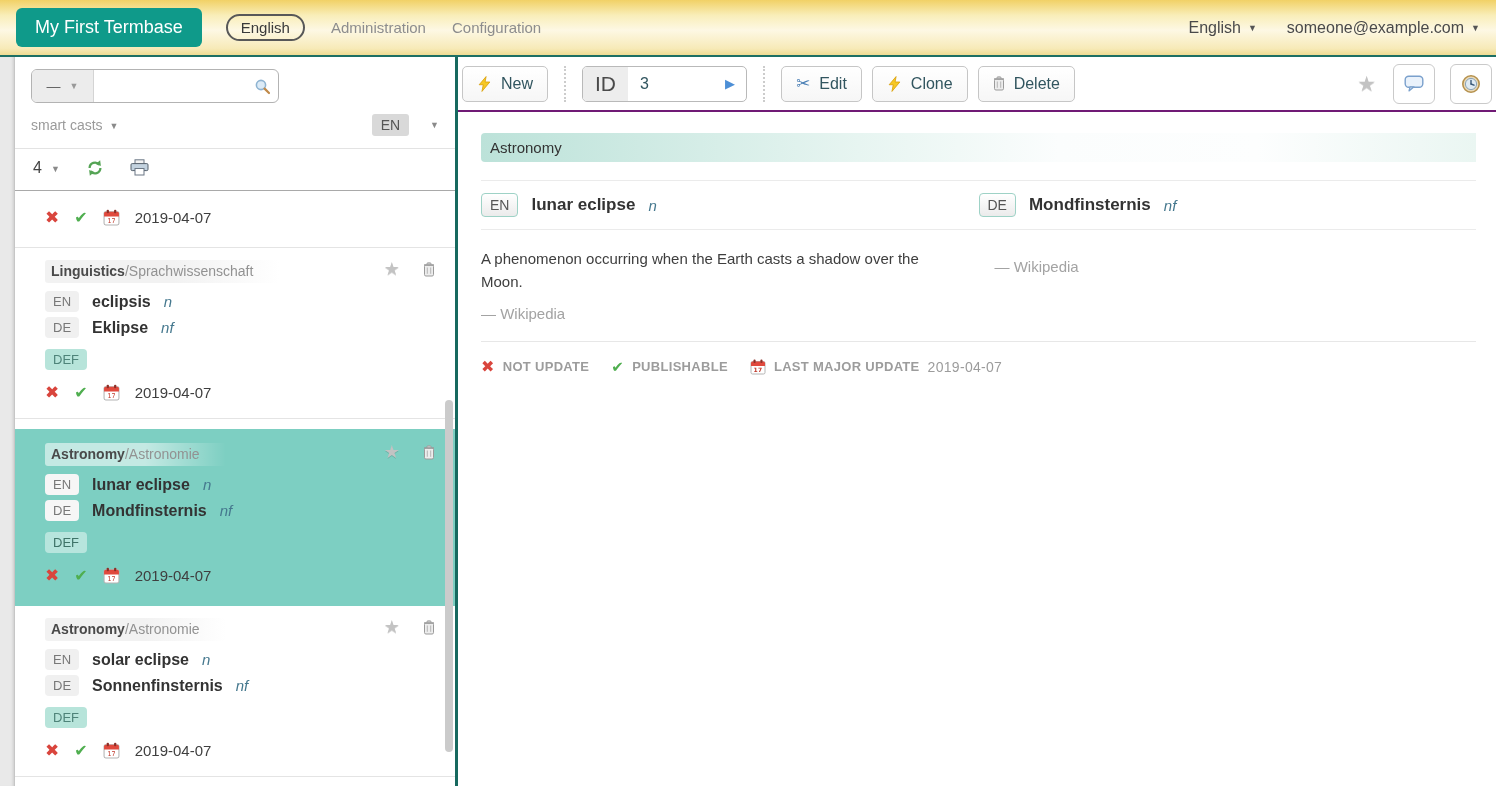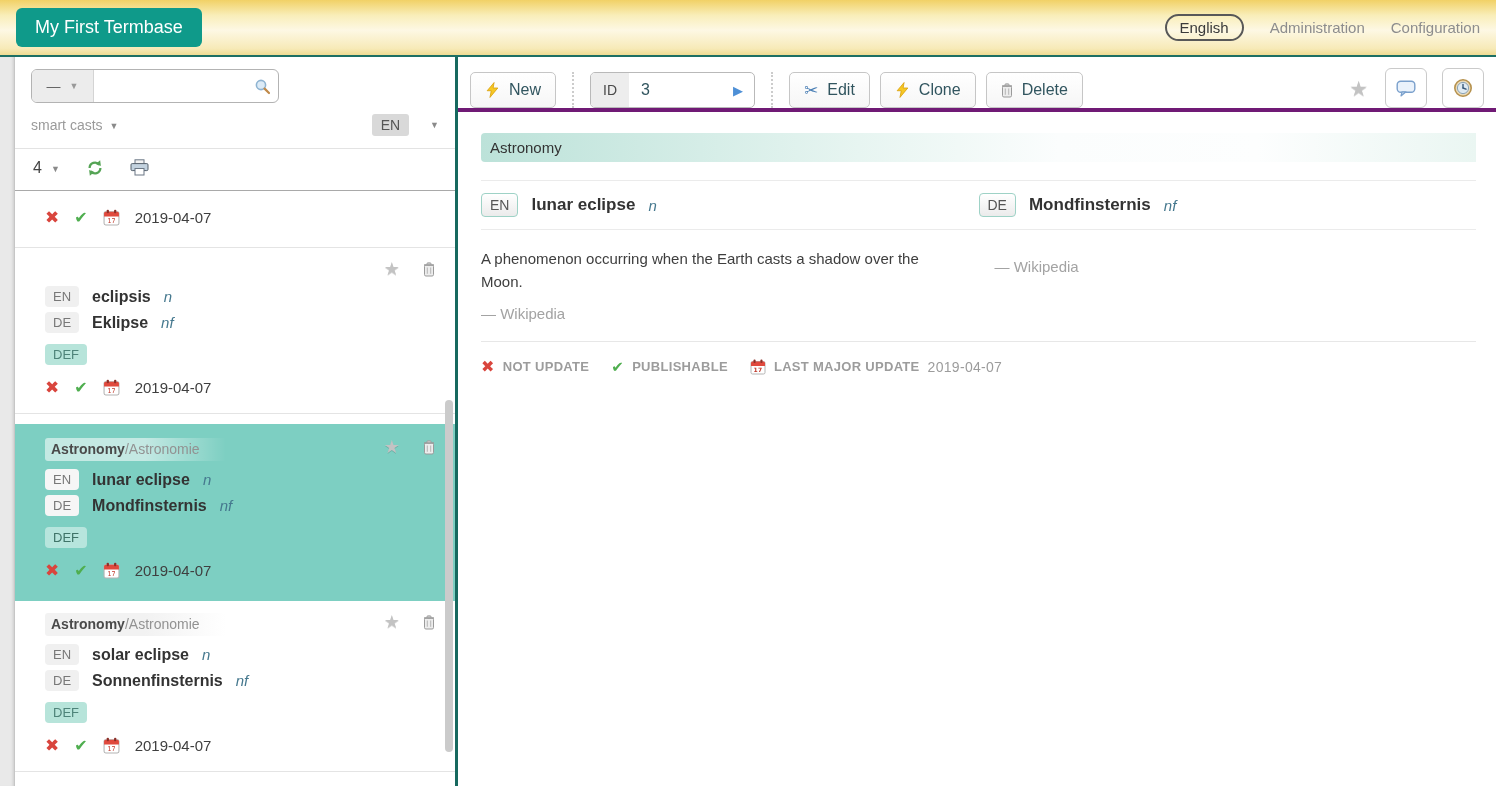--- a/index.html
+++ b/index.html
@@ -61,26 +61,26 @@
   .pos { font-style:italic; font-size:15px; color:#45788e; }
   .def-badge { display:inline-block; background:#b7e4da; color:#4e8379; font-size:13px; padding:3px 8px; border-radius:4px; margin:6px 0 9px; }
   .selected .def-badge { background:rgba(255,255,255,.45); color:#3f7368; }
   .status-line { display:flex; align-items:center; gap:15px; margin-top:5px; font-size:15px; color:#3f3f3f; }
   .x-icon { color:#d9453d; font-size:17px; line-height:1; }
   .check-icon { color:#4fae4f; font-size:16px; line-height:1; }
   .sb-thumb { position:absolute; right:2px; top:343px; width:8px; height:352px; background:#cbcbcb; border-radius:4px; cursor:pointer; }
 
   
   .panel { flex:1; display:flex; flex-direction:column; background:#fff; min-width:0; }
-  .toolbar { flex:0 0 55px; display:flex; align-items:flex-end; padding:0 12px; border-bottom:4px solid #701a75; gap:10px; }
+  .toolbar { flex:0 0 55px; display:flex; align-items:center; padding:0 4px; border-bottom:2px solid #701a75; gap:10px; }
   .btn { display:inline-flex; align-items:center; gap:9px; height:36px; padding:0 14px; font-size:16px; color:#31555f;
     background:linear-gradient(#ffffff,#f6f6f6); border:1px solid #c6c6c6; border-radius:5px; cursor:pointer; font-family:inherit; }
   .tsep { height:36px; border-left:2px dotted #cccccc; margin:0 6px; }
   .id-ctl { display:inline-flex; align-items:center; height:36px; width:165px; border:1px solid #b9b9b9; border-radius:5px; overflow:hidden; background:#fff; }
-  .id-label { align-self:stretch; display:flex; align-items:center; padding:0 12px; background:#ededed; color:#4a4a4a; font-size:14px; }
+  .id-label { align-self:stretch; display:flex; align-items:center; padding:0 12px; background:#ededed; color:#4a4a4a; font-size:21px; }
   .id-value { flex:1; padding:0 12px; color:#31555f; font-size:16px; }
   .id-play { color:#4d8fd6; font-size:13px; padding-right:11px; cursor:pointer; }
   .tb-right { margin-left:auto; display:flex; align-items:center; gap:15px; }
   .tb-right .star-glyph { font-size:21px; margin-right:2px; }
   .icon-btn { width:42px; height:40px; border:1px solid #cacaca; border-radius:6px; background:#fff; display:flex; align-items:center; justify-content:center; cursor:pointer; }
 
   .content { padding:21px 20px 0 23px; }
   .subject-band { height:29px; display:grid; grid-template-columns:1fr 1fr; align-items:center; font-size:15px; color:#333;
     background:linear-gradient(90deg,#bce2d9 0%,#e7f5f1 38%,#fbfdfd 58%,#fdfefe 78%,#eaf6f2 100%);
     border-radius:4px 0 0 4px; padding-left:9px; margin-bottom:18px; }
@@ -107,20 +107,24 @@
 <body>
 
 <div class="app">
 
   <div class="header">
     <button class="tb-btn">My First Termbase</button>
     <div class="nav">
       <button class="pill">English</button>
       <span class="nav-link">Administration</span>
       <span class="nav-link">Configuration</span>
+    </div>
+    <div class="header-right">
+      <span><span>English</span><span class="caret">▼</span></span>
+      <span><span>someone@example.com</span><span class="caret">▼</span></span>
     </div>
   </div>
 
   <div class="main">
     <div class="gutter"></div>
 
     <div class="sidebar">
       <div class="search-area">
         <div class="combo">
           <span class="combo-dd">
@@ -175,20 +179,21 @@
                 <rect x="10.4" y="0.6" width="2.1" height="3.4" rx="0.9" fill="#8c2f27"></rect>
                 <text x="8" y="13.2" font-size="6" fill="#c0392b" text-anchor="middle" font-family="DejaVu Sans">17</text>
               </svg>
             </span>
             <span>2019-04-07</span>
           </div>
         </div>
 
         <div class="entry">
           <div class="subject-row">
+            <span class="subject-chip"><b>Linguistics</b><span>/Sprachwissenschaft</span></span>
             <span class="entry-icons">
               <span class="star-glyph">★</span>
               <span>
                 <svg width="12" height="15" viewBox="0 0 12 15">
                   <rect x="1.5" y="3" width="9" height="11" rx="1.4" fill="#ededed" stroke="#9a9a9a"></rect>
                   <line x1="1" y1="3" x2="11" y2="3" stroke="#9a9a9a" stroke-width="1.4"></line>
                   <rect x="4" y="0.8" width="4" height="2" rx="0.8" fill="#c9c9c9" stroke="#9a9a9a" stroke-width="0.8"></rect>
                   <line x1="4.3" y1="5.5" x2="4.3" y2="11.8" stroke="#b5b5b5"></line>
                   <line x1="7.7" y1="5.5" x2="7.7" y2="11.8" stroke="#b5b5b5"></line>
                 </svg>

